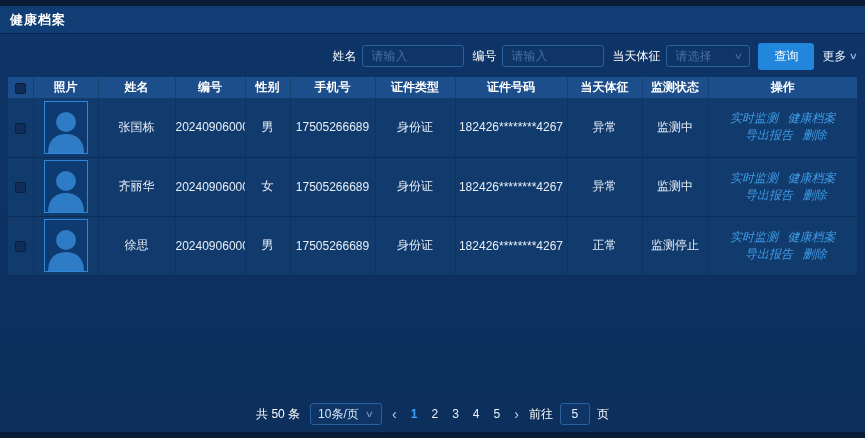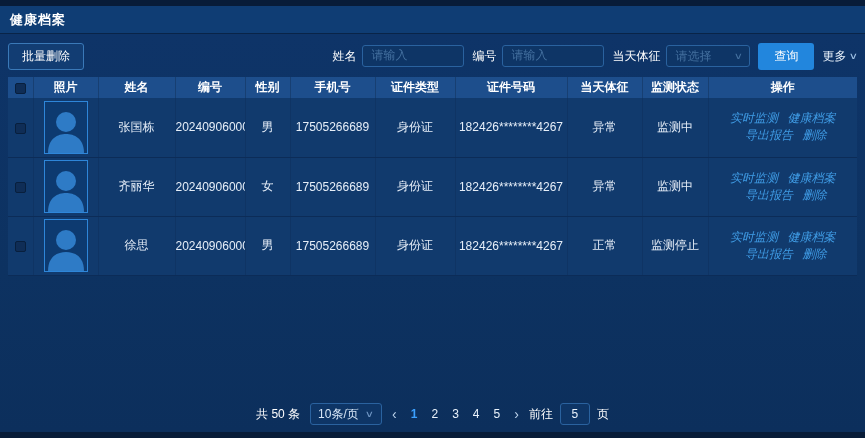--- a/index.html
+++ b/index.html
@@ -28,21 +28,21 @@
     background:#123d73; border:1px solid #3a79b8; color:#ffffff;
     font-size:12px; padding:4px 13px; border-radius:3px; cursor:pointer;
     font-family:inherit;
   }
   .filters { margin-left:auto; display:flex; align-items:center; gap:8px; }
   .filter-item { display:flex; align-items:center; gap:6px; }
   .filter-item label { color:#ffffff; font-size:12px; white-space:nowrap; }
   .f-input {
     width:102px; height:22px; background:#0e3566; border:1px solid #2a629f;
     border-radius:3px; color:#cfe0f2; font-size:12px; padding:0 8px;
-    font-family:Liberation Mono, monospace;
+    font-family:Liberation Sans, sans-serif;
   }
   .f-input::placeholder { color:#44709f; }
   .f-select {
     width:84px; height:22px; background:#0e3566; border:1px solid #2a629f;
     border-radius:3px; color:#44709f; font-size:12px; padding:0 8px;
     display:flex; align-items:center; cursor:pointer;
   }
   .f-select .chev { margin-left:auto; color:#44709f; font-size:9px; transform:scaleX(1.4); }
   .btn-search {
     background:#2286dd; border:none; color:#ffffff; font-size:12px;
@@ -103,21 +103,20 @@
 
 <div class="edge-strip"></div>
 
 <div class="title-bar">
   <span class="page-title">健康档案</span>
 </div>
 
 <div class="content">
 
   <div class="toolbar">
-    <button class="btn-batch">批量删除</button>
 
     <div class="filters">
       <div class="filter-item">
         <label>姓名</label>
         <input class="f-input" type="text" placeholder="请输入" style="">
       </div>
       <div class="filter-item">
         <label>编号</label>
         <input class="f-input" type="text" placeholder="请输入" style="">
       </div>

